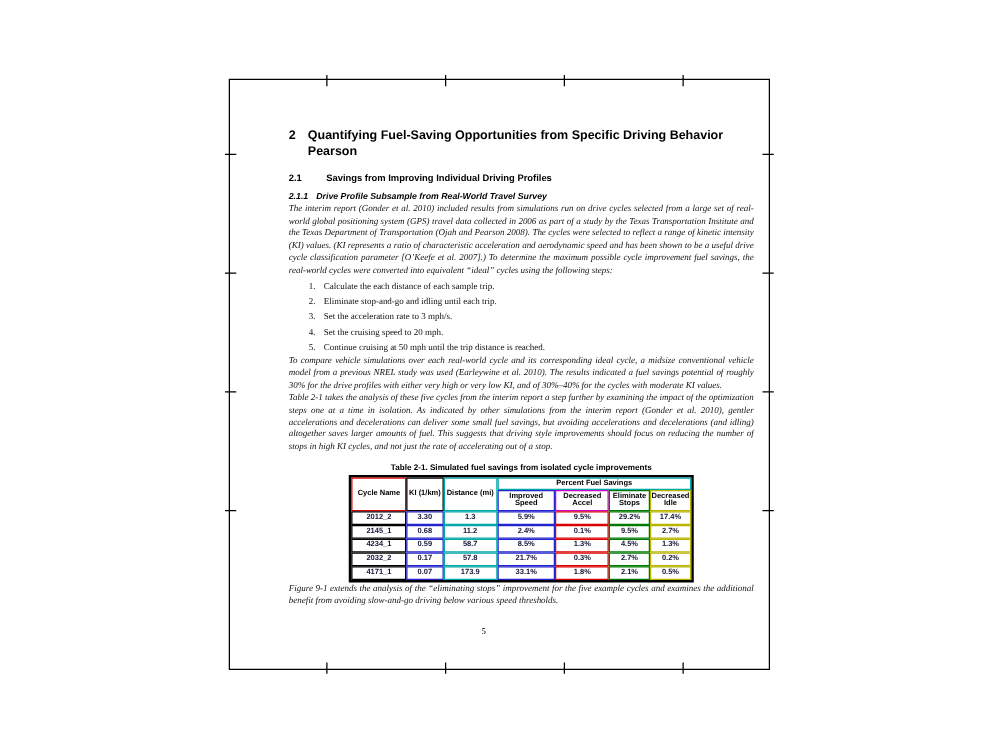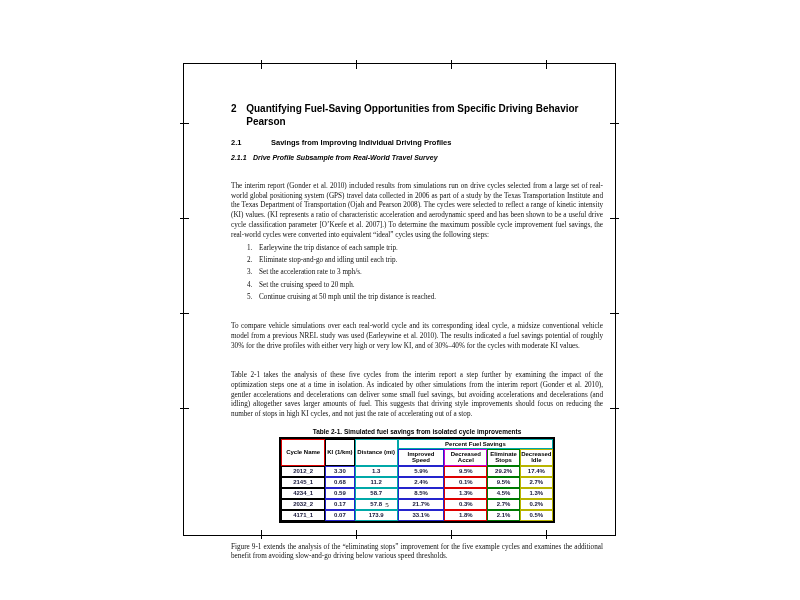--- a/index.html
+++ b/index.html
@@ -14,25 +14,25 @@
   }
   .tick{position:absolute;background:#000;}
   .tick.v{width:1px;height:9px;}
   .tick.h{width:9px;height:1px;}
   .content{position:absolute;left:47px;top:38px;width:372px;}
   .h1{display:flex;font-family:"Liberation Sans",sans-serif;font-weight:bold;
       font-size:10px;line-height:13px;color:#000;}
   .h1 .hnum{width:16px;}
   .h2{display:flex;font-family:"Liberation Sans",sans-serif;font-weight:bold;
       font-size:7.5px;line-height:9px;margin-top:10px;color:#000;}
-  .h2 .hnum{width:40px;}
+  .h2 .hnum{width:30px;}
   .h3{display:flex;font-family:"Liberation Sans",sans-serif;font-weight:bold;font-style:italic;
       font-size:7px;line-height:9px;margin-top:6px;color:#000;}
   .h3 .hnum{width:22px;}
-  .para{font-size:7.2px;line-height:9.7px;text-align:justify;margin:20px 0 0 0;}
+  .para{font-size:7.2px;line-height:9.7px;text-align:justify;margin:1px 0 0 0;font-style:italic;}
   .steps{margin:4px 0 0 16px;}
   .step{display:flex;font-size:7.2px;line-height:9.6px;margin-top:2.5px;}
   .step .num{width:12px;}
   .tbl-caption{
     font-family:"Liberation Sans",sans-serif;font-weight:bold;font-size:6.5px;
     text-align:center;margin-top:8px;color:#000;
   }
   .tbl-wrap{width:272px;margin:2px auto 0 auto;border:2px solid #000;}
   table{border-collapse:separate;border-spacing:0;table-layout:fixed;width:272px;
         font-family:"Liberation Sans",sans-serif;}
@@ -93,21 +93,21 @@
     <div class="h3">
       <span class="hnum">2.1.1</span>
       <span class="htitle">Drive Profile Subsample from Real-World Travel Survey</span>
     </div>
 
     <p class="para">The interim report (Gonder et al. 2010) included results from simulations run on drive cycles selected from a large set of real-world global positioning system (GPS) travel data collected in 2006 as part of a study by the Texas Transportation Institute and the Texas Department of Transportation (Ojah and Pearson 2008). The cycles were selected to reflect a range of kinetic intensity (KI) values. (KI represents a ratio of characteristic acceleration and aerodynamic speed and has been shown to be a useful drive cycle classification parameter [O’Keefe et al. 2007].) To determine the maximum possible cycle improvement fuel savings, the real-world cycles were converted into equivalent “ideal” cycles using the following steps:</p>
 
     <div class="steps">
       <div class="step">
         <span class="num">1.</span>
-        <span>Earleywine the trip distance of each sample trip.</span>
+        <span>Calculate the each distance of each sample trip.</span>
       </div>
       <div class="step">
         <span class="num">2.</span>
         <span>Eliminate stop-and-go and idling until each trip.</span>
       </div>
       <div class="step">
         <span class="num">3.</span>
         <span>Set the acceleration rate to 3 mph/s.</span>
       </div>
       <div class="step">

